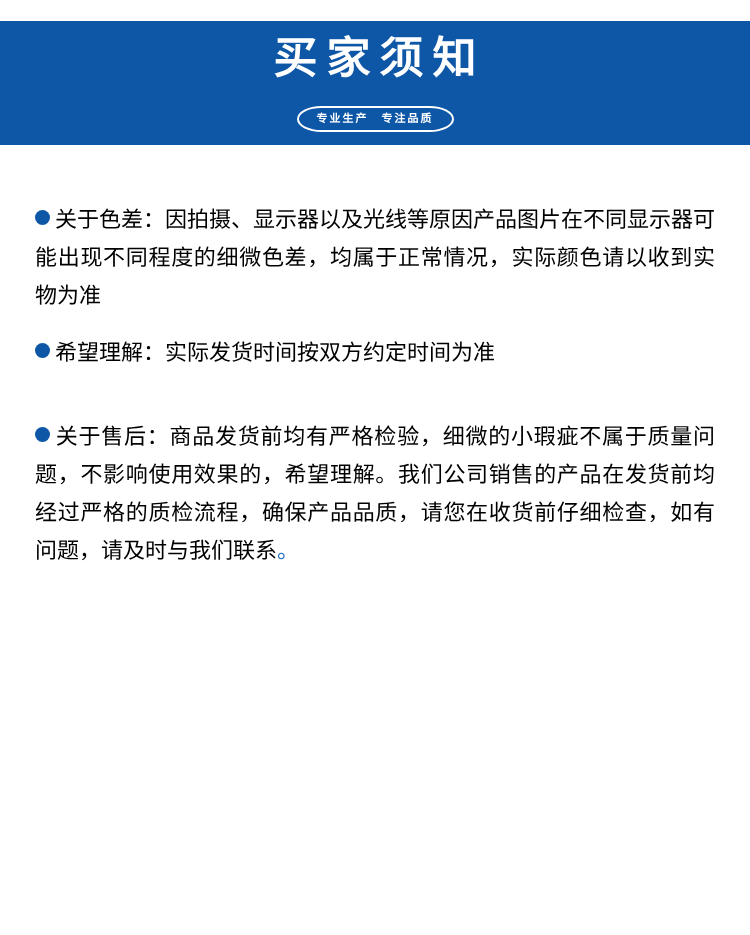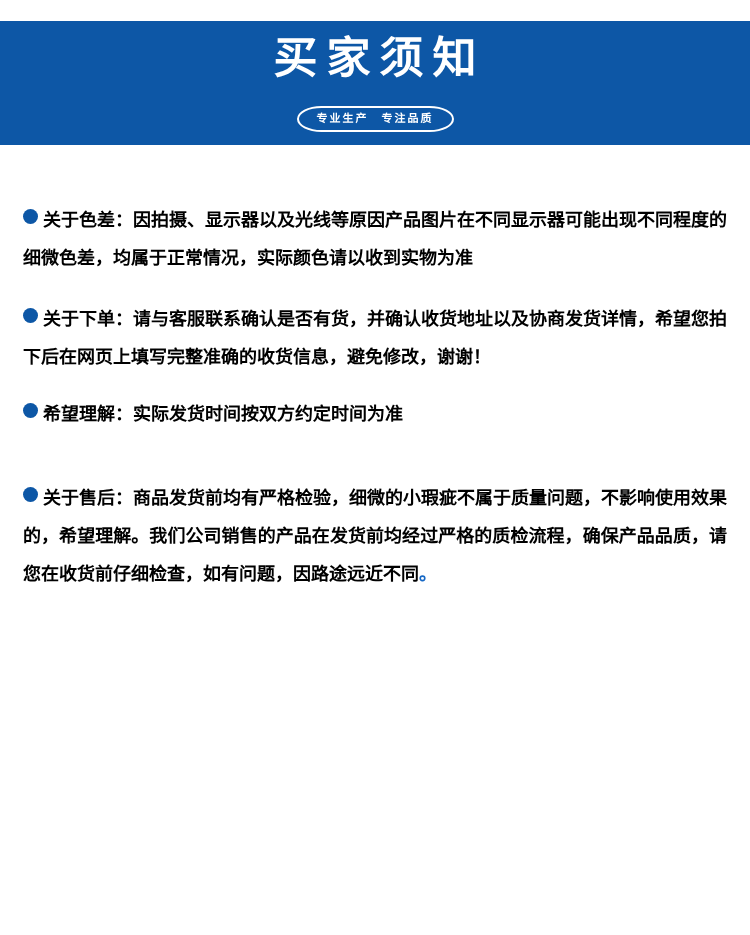--- a/index.html
+++ b/index.html
@@ -49,24 +49,24 @@
     font-weight: bold;
     letter-spacing: 2px;
     line-height: 1.2;
     white-space: nowrap;
   }
   
   .notices {
     padding: 0 23px;
   }
   .notice {
-    margin: 0;
-    font-size: 18px;
+    margin: 12px;
+    font-size: 22px;
     line-height: 38px;
-    font-weight: bold;
+    font-weight: normal;
     color: var(--body-text-color, #000000);
     text-align: justify;
     text-justify: inter-ideograph;
   }
   .notice.n1 { margin-top: 56px; }
   .notice.n2 { margin-top: 23px; }
   .notice.n3 { margin-top: 19px; }
   .notice.n4 { margin-top: 33px; }
   .notice.n5 { margin-top: 46px; }
   .bullet {
@@ -91,21 +91,20 @@
     <h1 class="banner-title">买家须知</h1>
     <div class="tagline-pill">
       <span>专业生产　专注品质</span>
     </div>
   </header>
 
   <main class="notices">
 
     <p class="notice n1"><span class="bullet"></span><span>关于色差：因拍摄、显示器以及光线等原因产品图片在不同显示器可能出现不同程度的细微色差，均属于正常情况，实际颜色请以收到实物为准</span></p>
 
-    <p class="notice n2"><span class="bullet"></span><span>关于下单：请与客服联系确认是否有货，并确认收货地址以及协商发货详情，希望您拍下后在网页上填写完整准确的收货信息，避免修改，谢谢！</span></p>
 
     <p class="notice n3"><span class="bullet"></span><span>希望理解：实际发货时间按双方约定时间为准</span></p>
 
 
-    <p class="notice n5"><span class="bullet"></span><span>关于售后：商品发货前均有严格检验，细微的小瑕疵不属于质量问题，不影响使用效果的，希望理解。我们公司销售的产品在发货前均经过严格的质检流程，确保产品品质，请您在收货前仔细检查，如有问题，因路途远近不同</span><span class="accent">。</span></p>
+    <p class="notice n5"><span class="bullet"></span><span>关于售后：商品发货前均有严格检验，细微的小瑕疵不属于质量问题，不影响使用效果的，希望理解。我们公司销售的产品在发货前均经过严格的质检流程，确保产品品质，请您在收货前仔细检查，如有问题，请及时与我们联系</span><span class="accent">。</span></p>
 
   </main>
 </div>
 
 </body></html>

